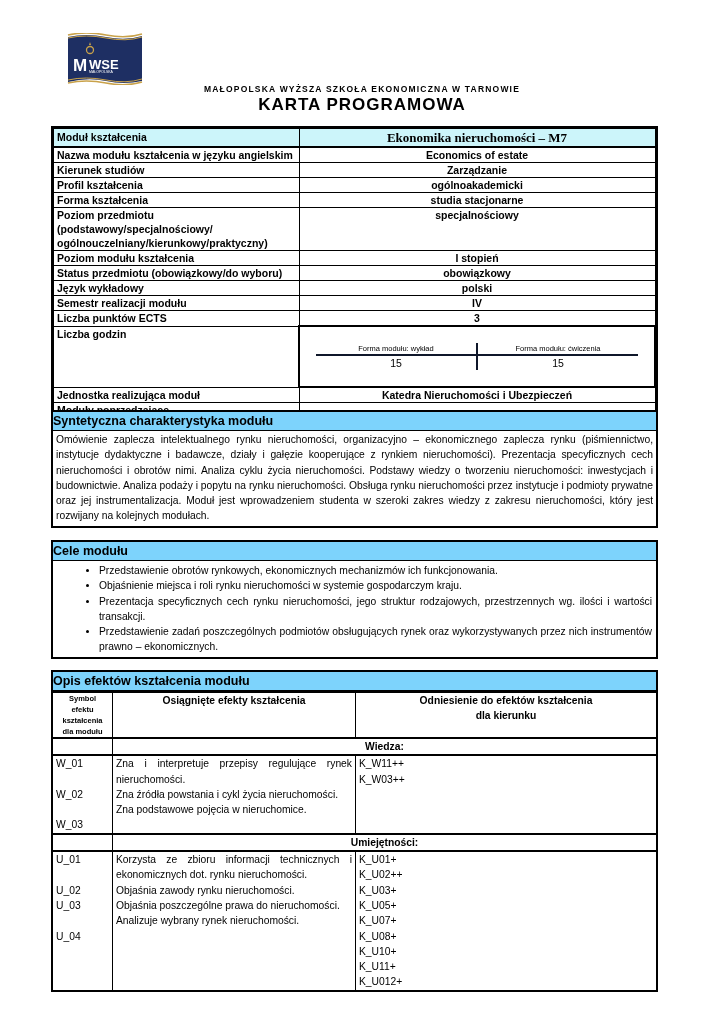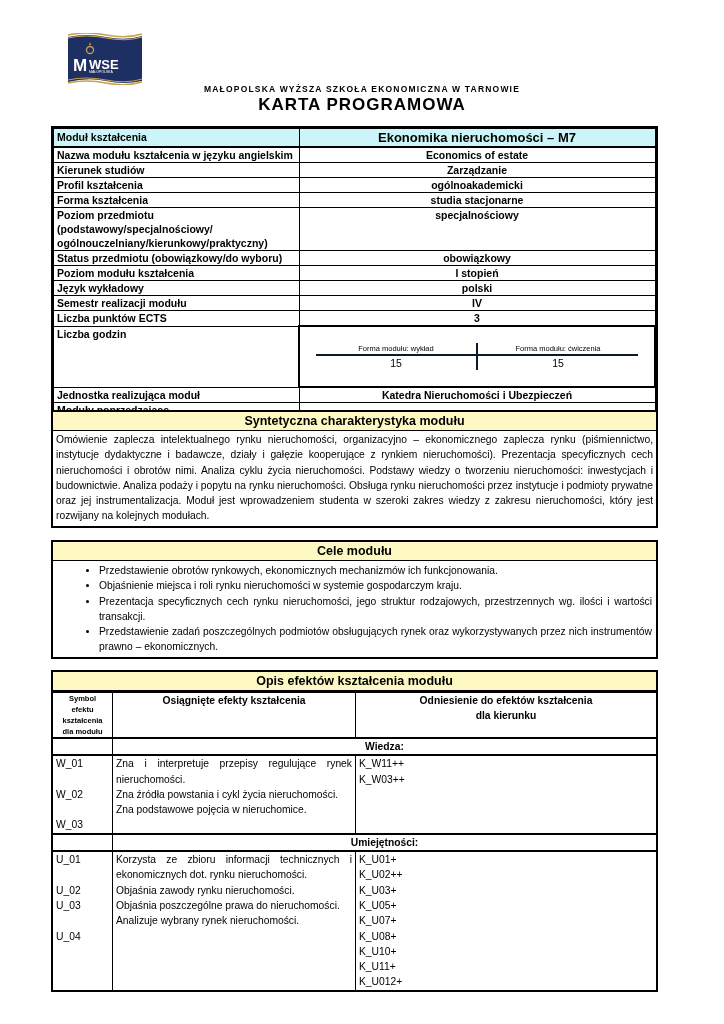--- a/index.html
+++ b/index.html
@@ -9,24 +9,24 @@
   .uni { position:absolute; left:0; width:724px; top:84px; text-align:center;
          font-size:8.5px; letter-spacing:1.2px; font-weight:bold; }
   .doctitle { position:absolute; left:0; width:724px; top:95px; text-align:center;
          font-size:17px; letter-spacing:1px; font-weight:bold; }
   table { border-collapse:collapse; }
   .box { position:absolute; left:51px; width:607px; border:2.5px solid #000; box-sizing:border-box; }
   .meta td { border:1px solid #000; font-size:10.5px; padding:0 3px; height:14px; line-height:14px; vertical-align:top; }
   .meta td.k { font-weight:bold; width:238px; }
   .meta td.v { font-weight:bold; text-align:center; }
   .meta tr.head td { background:#ccf5fa; height:17px; line-height:17px; border-bottom:2px solid #000; }
-  .meta tr.head td.v { font-size:13px; }
+  .meta tr.head td.v { font-size:13px;font-family:Liberation Serif, serif; }
   .sub td { border:2px solid #0f172a; font-size:7.5px; text-align:center; height:11px; line-height:11px; padding:0; }
   .sub td.n { font-size:10.5px; font-weight:normal; height:14px; line-height:14px; }
-  .sechead { background:#fef9c3; text-align:center; font-weight:bold; font-size:12.5px;
+  .sechead { background:#7dd3fc; text-align:left; font-weight:bold; font-size:12.5px;
              height:18px; line-height:18px; border-bottom:1px solid #000; }
   .para { font-size:10.3px; line-height:15.3px; text-align:justify; padding:1px 3px 2px 3px; }
   .goals { margin:0; padding:2px 4px 2px 46px; font-size:10.3px; line-height:15.3px; text-align:justify; }
   .goals li { padding-left:0; }
   .eff td { border:1px solid #000; font-size:10.3px; line-height:15.3px; vertical-align:top; padding:0 3px; }
   .eff tr.hd td { font-weight:bold; text-align:center; }
   .eff td.sym { width:53px; }
   .eff td.txt { width:236px; text-align:justify; }
   .eff td.small { font-size:7.5px; line-height:11px; text-align:center; }
   .eff td.ctr { text-align:left; }
@@ -79,26 +79,26 @@
     </tr>
     <tr>
       <td class="k">
         <span class="line">Poziom przedmiotu</span>
         <span class="line">(podstawowy/specjalnościowy/</span>
         <span class="line">ogólnouczelniany/kierunkowy/praktyczny)</span>
       </td>
       <td class="v">specjalnościowy</td>
     </tr>
     <tr>
+      <td class="k">Poziom modułu kształcenia</td>
+      <td class="v">I stopień</td>
+    </tr>
+    <tr>
       <td class="k">Status przedmiotu (obowiązkowy/do wyboru)</td>
       <td class="v">obowiązkowy</td>
-    </tr>
-    <tr>
-      <td class="k">Poziom modułu kształcenia</td>
-      <td class="v">I stopień</td>
     </tr>
     <tr>
       <td class="k">Język wykładowy</td>
       <td class="v">polski</td>
     </tr>
     <tr>
       <td class="k">Semestr realizacji modułu</td>
       <td class="v">IV</td>
     </tr>
     <tr>

